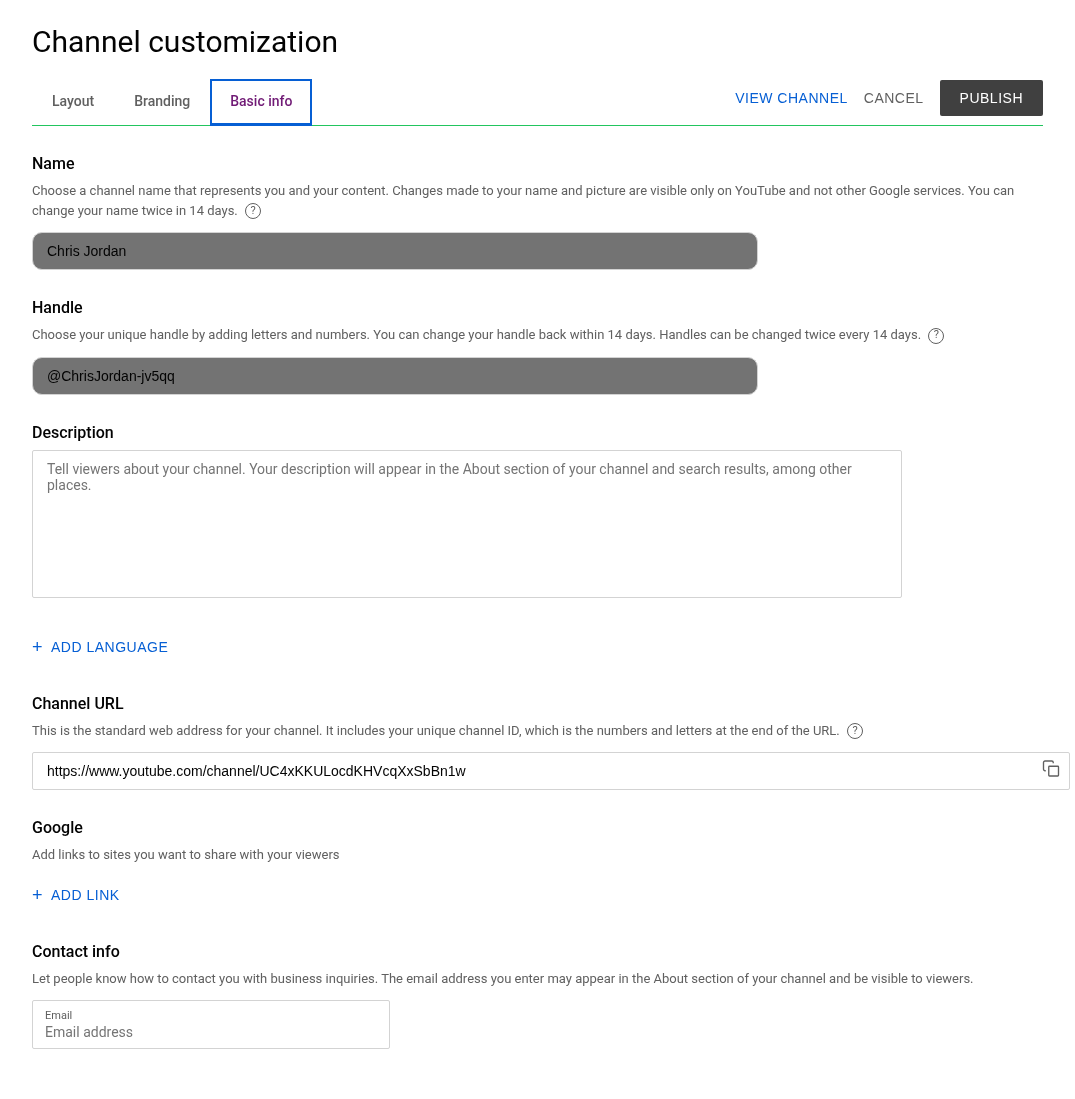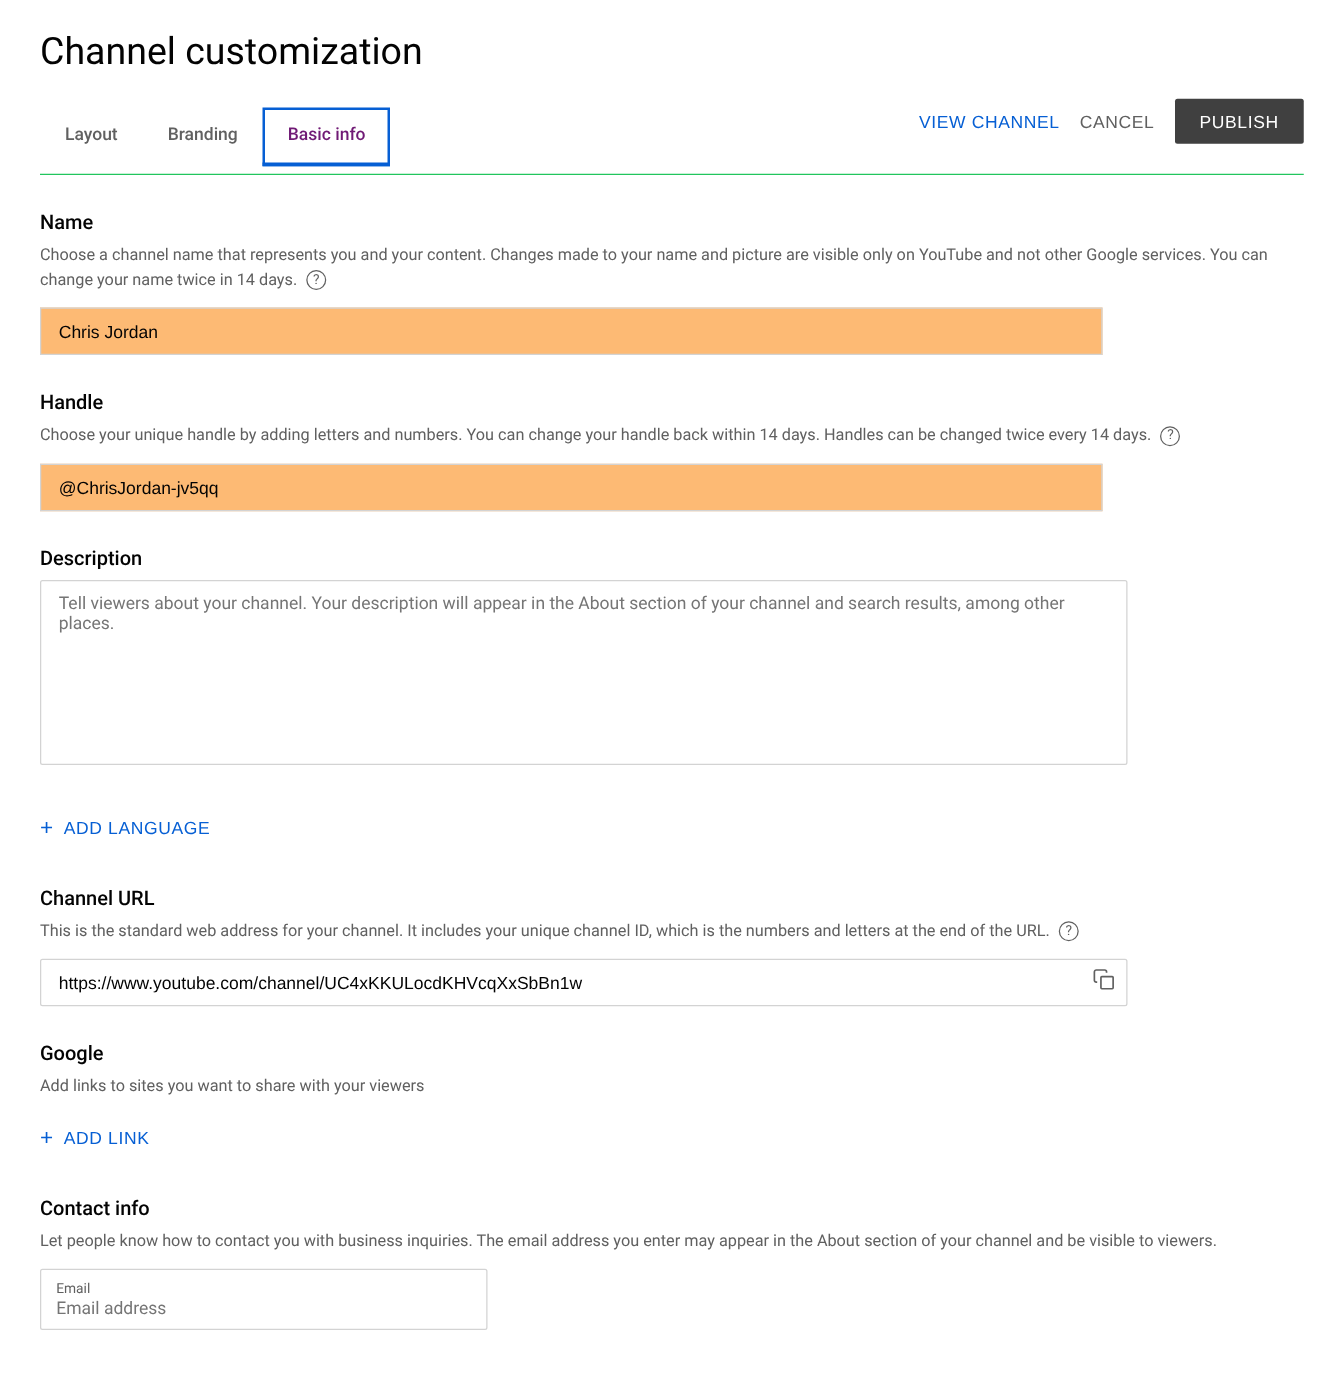--- a/index.html
+++ b/index.html
@@ -38,21 +38,21 @@
     .tab.active {
       color: #701a75;
       border-bottom: 3px solid #065fd4;
       outline: 2px solid #065fd4;
       outline-offset: -2px;
     }
     .top-actions {
       margin-left: auto;
       display: flex;
       gap: 16px;
-      padding-bottom: 24px;
+      padding-bottom: 8px;
     }
     .btn-view-channel {
       color: #065fd4;
       font-size: 14px;
       font-weight: 500;
       background: none;
       border: none;
       cursor: pointer;
       text-transform: uppercase;
       letter-spacing: 0.5px;
@@ -102,28 +102,28 @@
       height: 16px;
       border: 1px solid #606060;
       border-radius: 50%;
       font-size: 11px;
       color: #606060;
       margin-left: 4px;
       vertical-align: middle;
       cursor: pointer;
     }
     .text-input {
-      width: 850px;
-      border: 1px solid #d3d3d3;
-      border-radius: 0;
+      width: 726px;
+      border: 1px solid #d3d3d3;
+      border-radius: 10px;
       padding: 10px 14px;
       font-size: 14px;
       color: #030303;
       outline: none;
-      background: #fdba74;
+      background: #737373;
     }
     .textarea-input {
       width: 870px;
       height: 148px;
       border: 1px solid #d3d3d3;
       border-radius: 2px;
       padding: 10px 14px;
       font-size: 14px;
       color: #606060;
       outline: none;
@@ -149,21 +149,21 @@
       padding: 8px 0;
       text-transform: uppercase;
       letter-spacing: 0.5px;
     }
     .add-btn .plus-icon {
       font-size: 18px;
       font-weight: 300;
     }
     .channel-url-wrapper {
       position: relative;
-      width: 870px;
+      width: 1038px;
     }
     .channel-url-input {
       width: 100%;
       border: 1px solid #d3d3d3;
       border-radius: 2px;
       padding: 10px 44px 10px 14px;
       font-size: 14px;
       color: #030303;
       outline: none;
       background: #fff;

